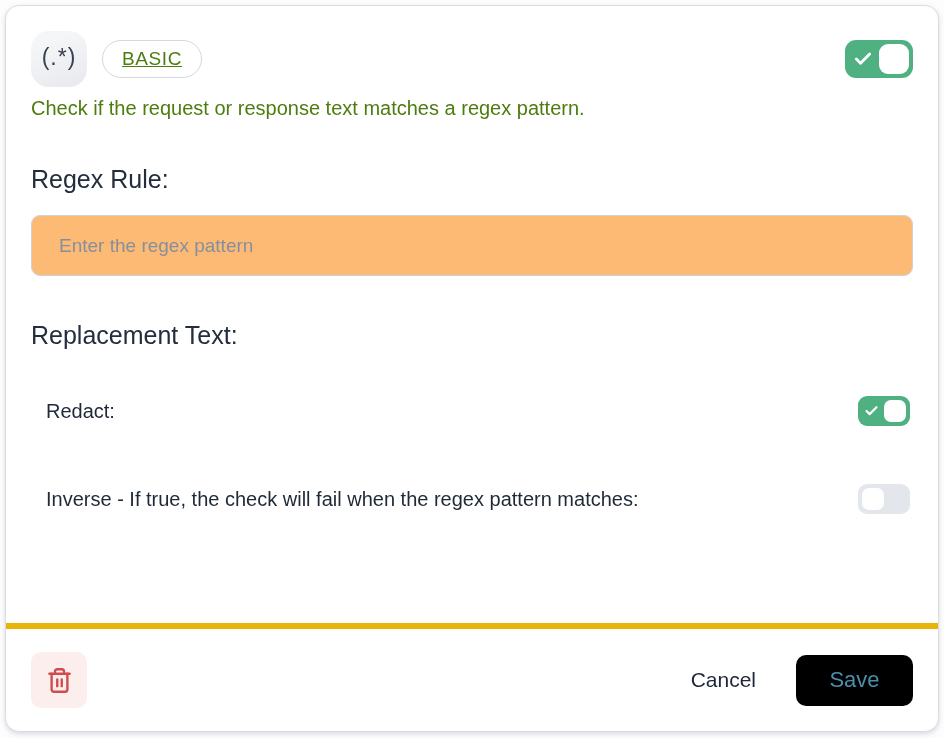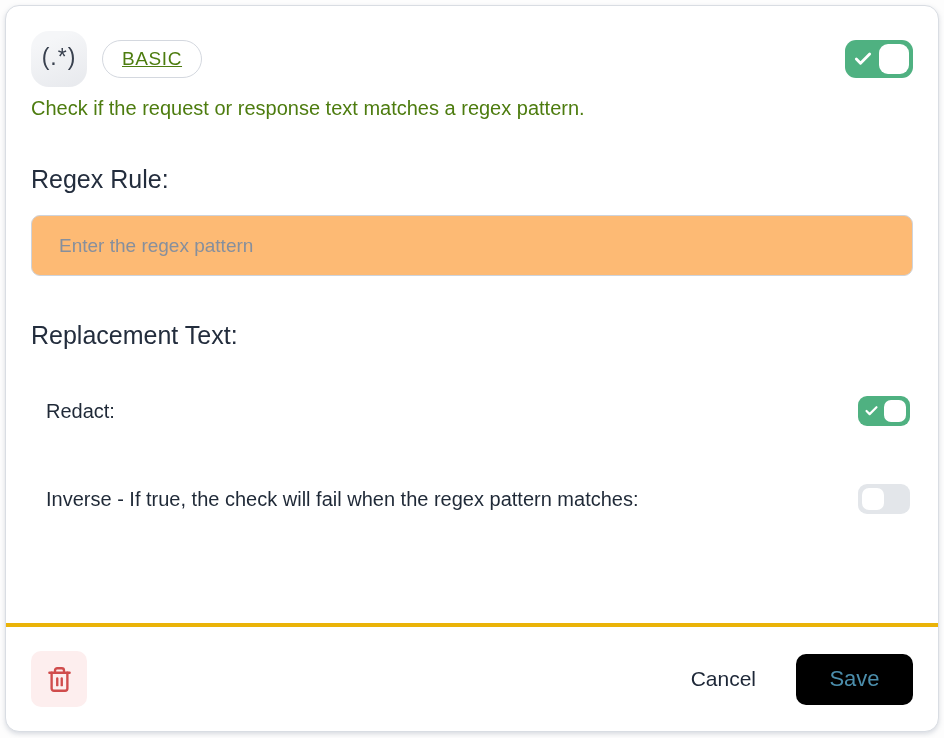--- a/index.html
+++ b/index.html
@@ -125,21 +125,21 @@
   .toggle-row.inverse { margin-top: 58px; }
   .toggle-row .row-label {
     font-size: 20px;
     color: #1f2937;
   }
   .toggle-row .toggle { margin-right: 3px; }
 
   
   .footer {
     margin-top: auto;
-    border-top: 4px solid #eab308;
+    border-top: 6px solid #eab308;
     height: 108px;
     display: flex;
     align-items: center;
     padding: 8px 25px;
     justify-content: center;
   }
   .trash-btn {
     width: 56px; height: 56px;
     border: none;
     border-radius: 10px;

